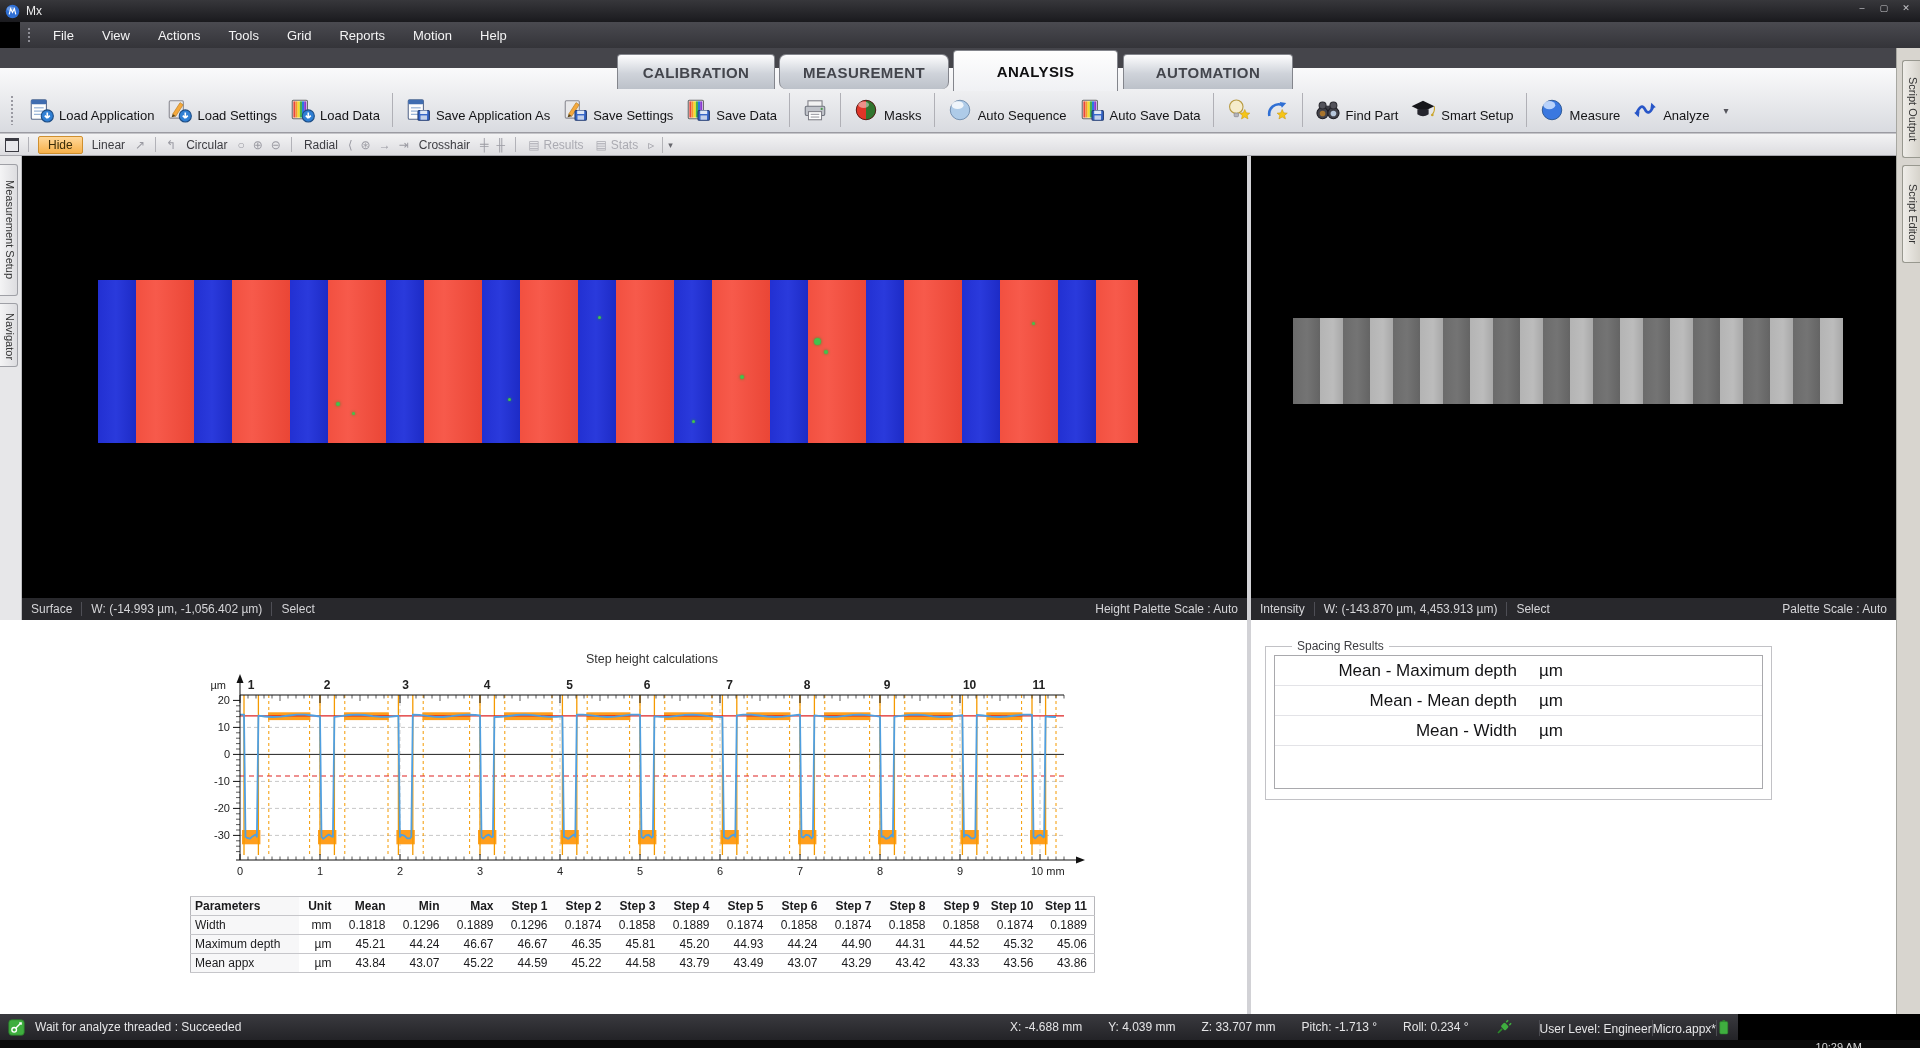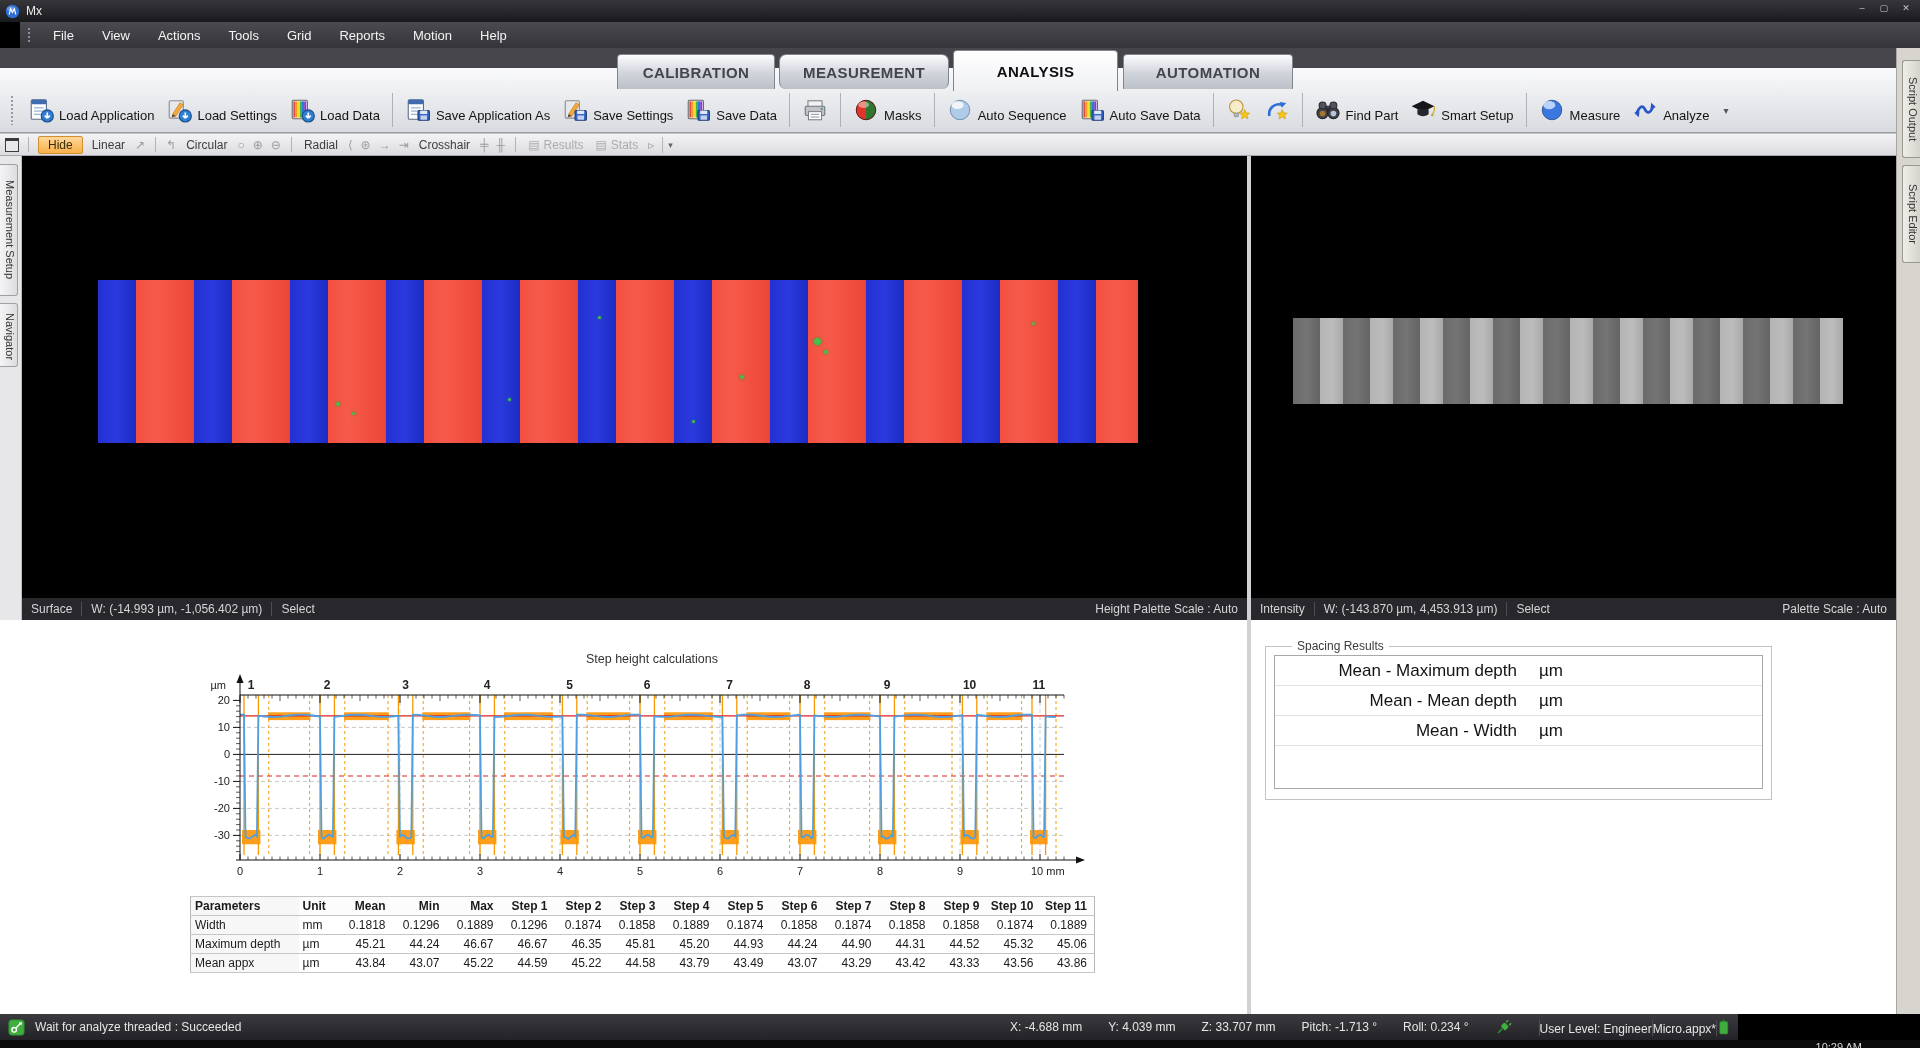--- a/index.html
+++ b/index.html
@@ -94,21 +94,21 @@
   #bottomright{left:1251px;top:620px;width:645px;height:394px;background:#fff;}
 
   #chartbox{position:absolute;left:178px;top:13px;width:920px;height:262px;}
 
   #results-table{position:absolute;left:190px;top:276px;width:904px;border-collapse:collapse;
                  table-layout:fixed;font-size:12px;color:#1b1b1d;background:#fff;border:1px solid #b6b6ba;}
   #results-table th,#results-table td{border-top:1px solid #c6c6ca;border-bottom:1px solid #c6c6ca;
                  padding:2px 7px 2px 4px;overflow:hidden;white-space:nowrap;}
   #results-table th{font-weight:bold;background:#fcfcfd;text-align:right;}
   #results-table th.c-param,#results-table td.c-param{text-align:left;background:#f7f7f8;}
-  #results-table th.c-unit,#results-table td.c-unit{text-align:left;}
+  #results-table th.c-unit,#results-table td.c-unit{text-align:right;}
   #results-table td.c-num{text-align:right;}
 
   
   #srgroup{position:absolute;left:14px;top:26px;width:505px;height:152px;border:1px solid #c2c2c6;}
   .gb-title{position:absolute;left:6px;top:-8px;background:#fff;padding:0 5px;font-size:12px;color:#3c3c40;margin-left:20px;}
   .sr-table{position:absolute;left:8px;top:8px;right:8px;bottom:10px;border:1px solid #a9a9ad;background:#fff;}
   .sr-row{height:29px;border-bottom:1px solid #e3e3e7;display:flex;align-items:center;font-size:17px;color:#131315;}
   .sr-label{width:242px;text-align:right;}
   .sr-unit{margin-left:22px;}
 

